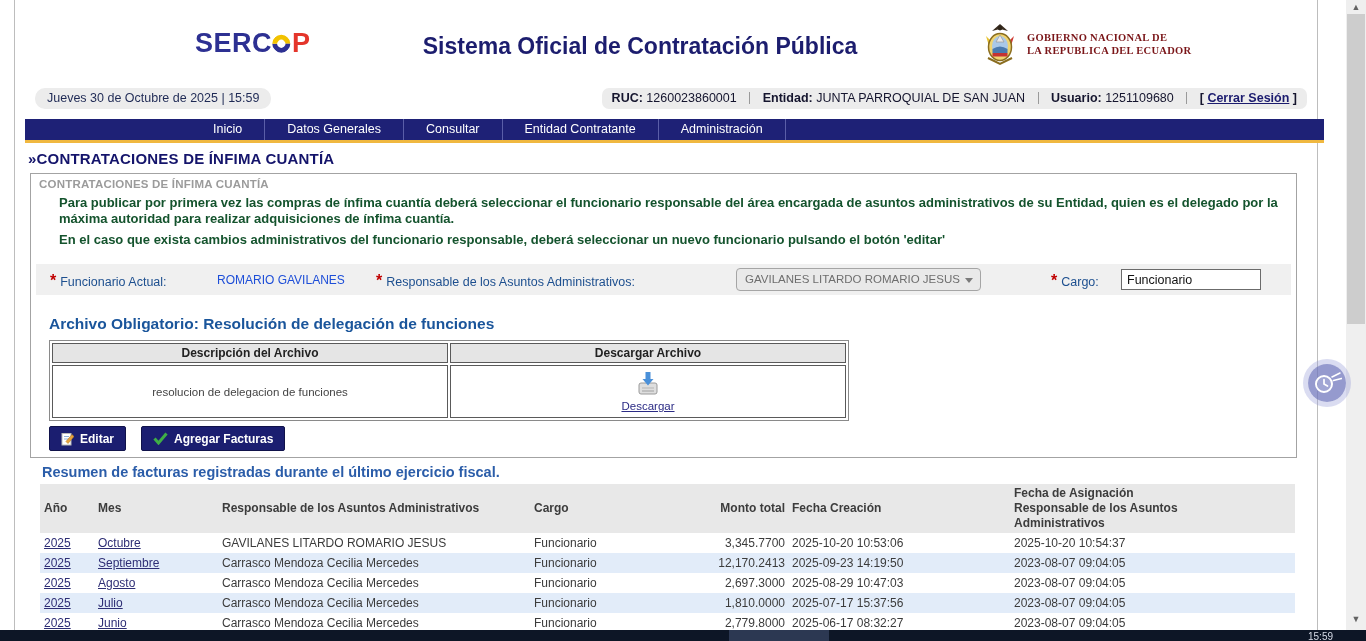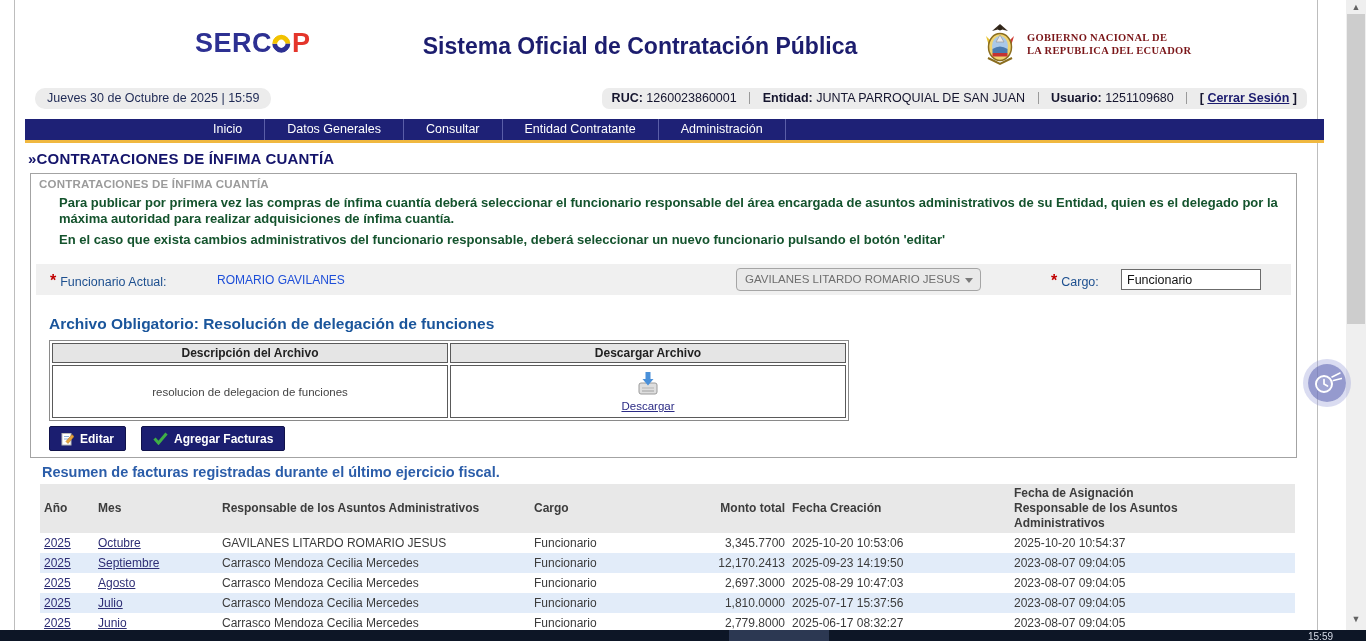--- a/index.html
+++ b/index.html
@@ -162,20 +162,21 @@
   <div class="page-heading">»CONTRATACIONES DE ÍNFIMA CUANTÍA</div>
 
   <div class="panel">
     <div class="panel-legend">CONTRATACIONES DE ÍNFIMA CUANTÍA</div>
     <div class="instr p1">Para publicar por primera vez las compras de ínfima cuantía deberá seleccionar el funcionario responsable del área encargada de asuntos administrativos de su Entidad, quien es el delegado por la máxima autoridad para realizar adquisiciones de ínfima cuantía.</div>
     <div class="instr p2">En el caso que exista cambios administrativos del funcionario responsable, deberá seleccionar un nuevo funcionario pulsando el botón 'editar'</div>
 
     <div class="formstrip">
       <span class="fpos" style="left:14px;"><span class="req">*</span><span class="flabel">Funcionario Actual:</span></span>
       <span class="fpos fval" style="left:181px;top:9px;">ROMARIO GAVILANES</span>
+      <span class="fpos" style="left:340px;"><span class="req">*</span><span class="flabel">Responsable de los Asuntos Administrativos:</span></span>
       <div class="select">
         <span>GAVILANES LITARDO ROMARIO JESUS</span>
         <span class="chev"></span>
       </div>
       <span class="fpos" style="left:1015px;"><span class="req">*</span><span class="flabel">Cargo:</span></span>
       <input class="cargo-input" type="text" value="Funcionario" style="">
     </div>
 
     <div class="archivo-heading">Archivo Obligatorio: Resolución de delegación de funciones</div>
 

